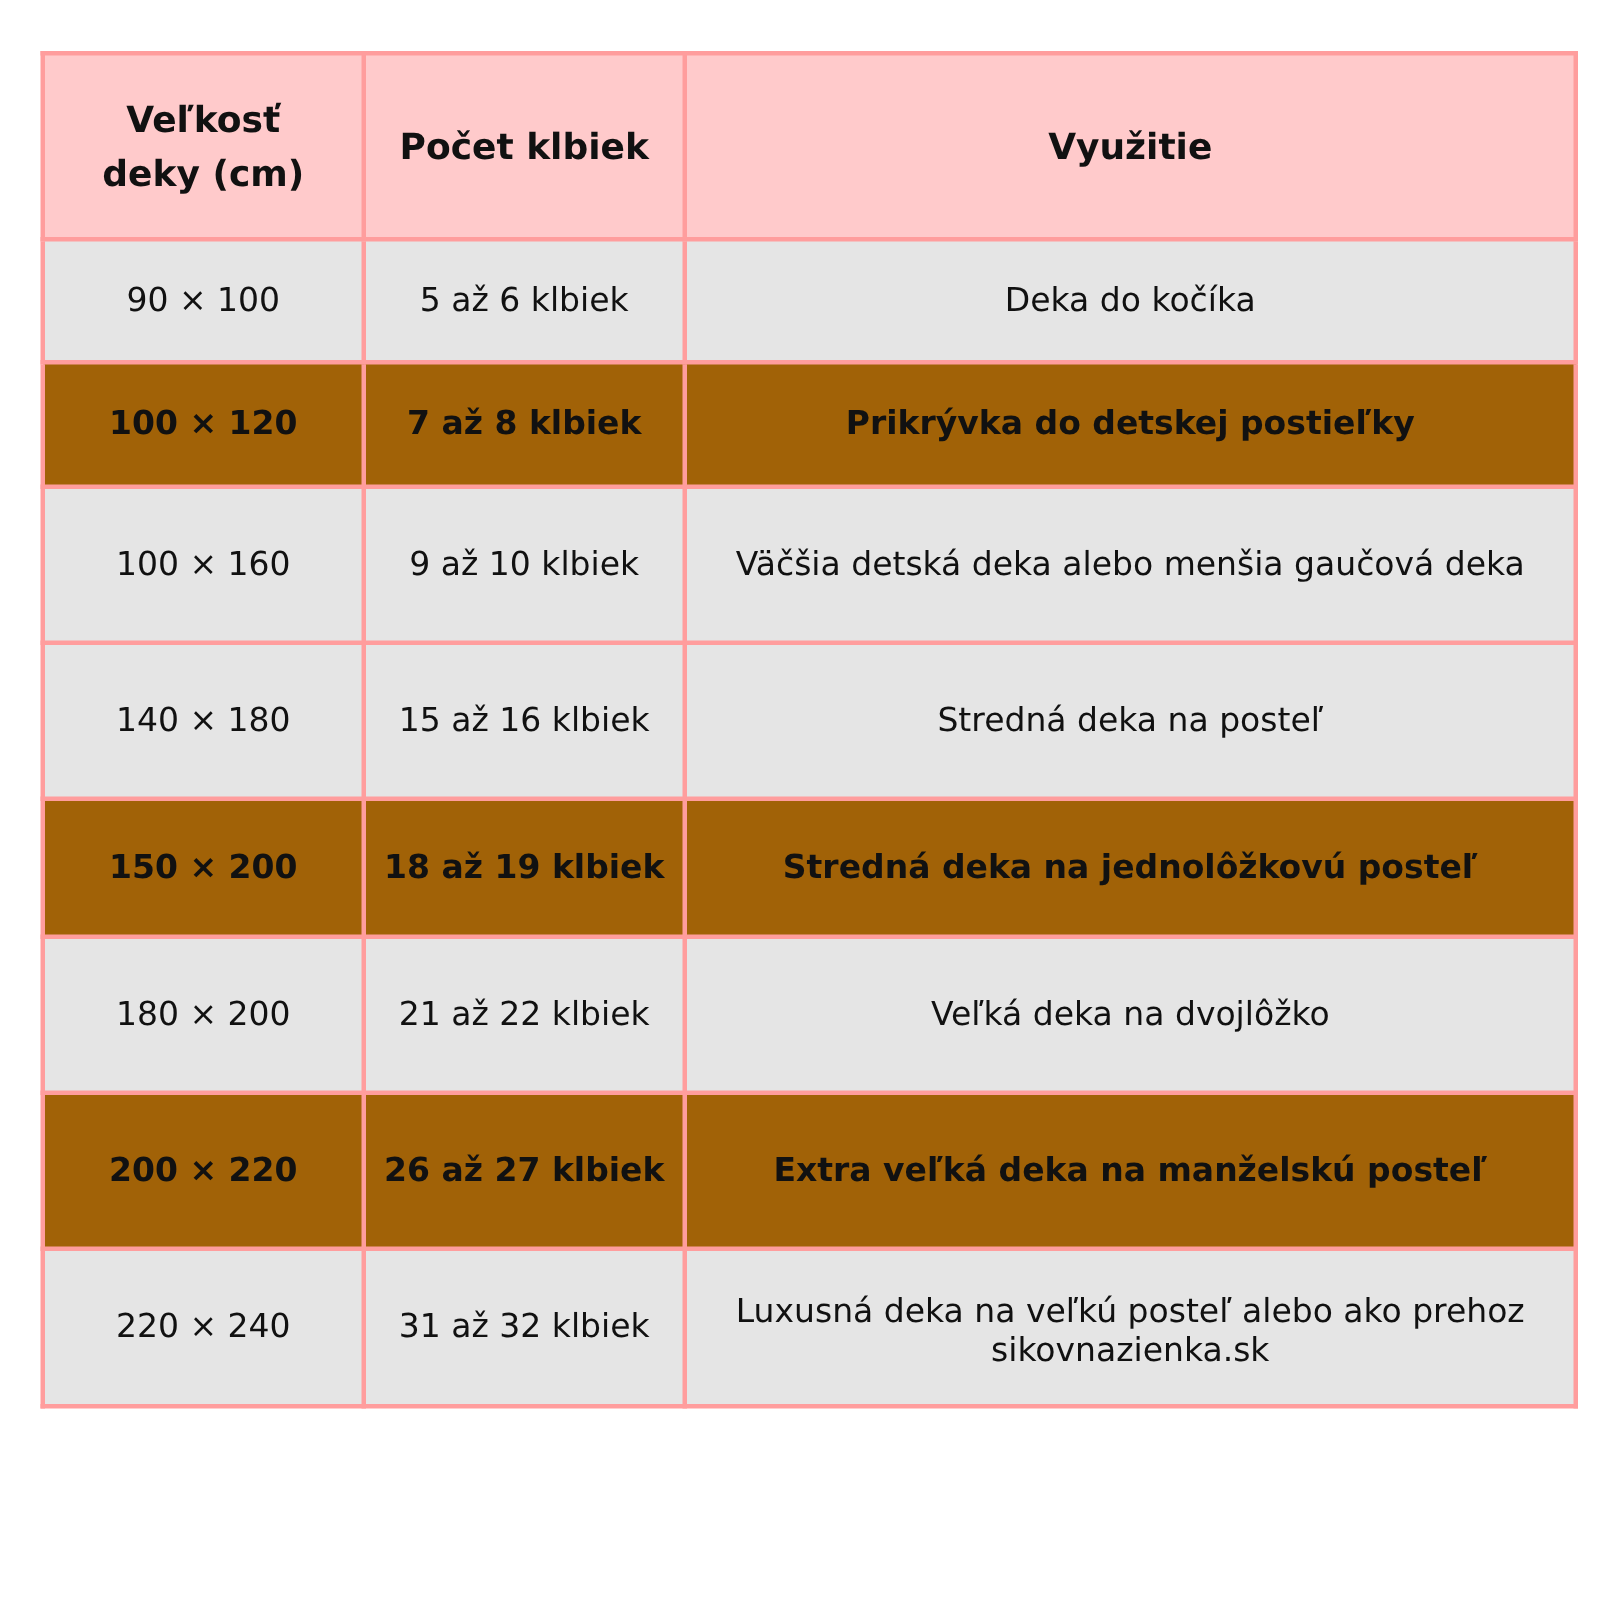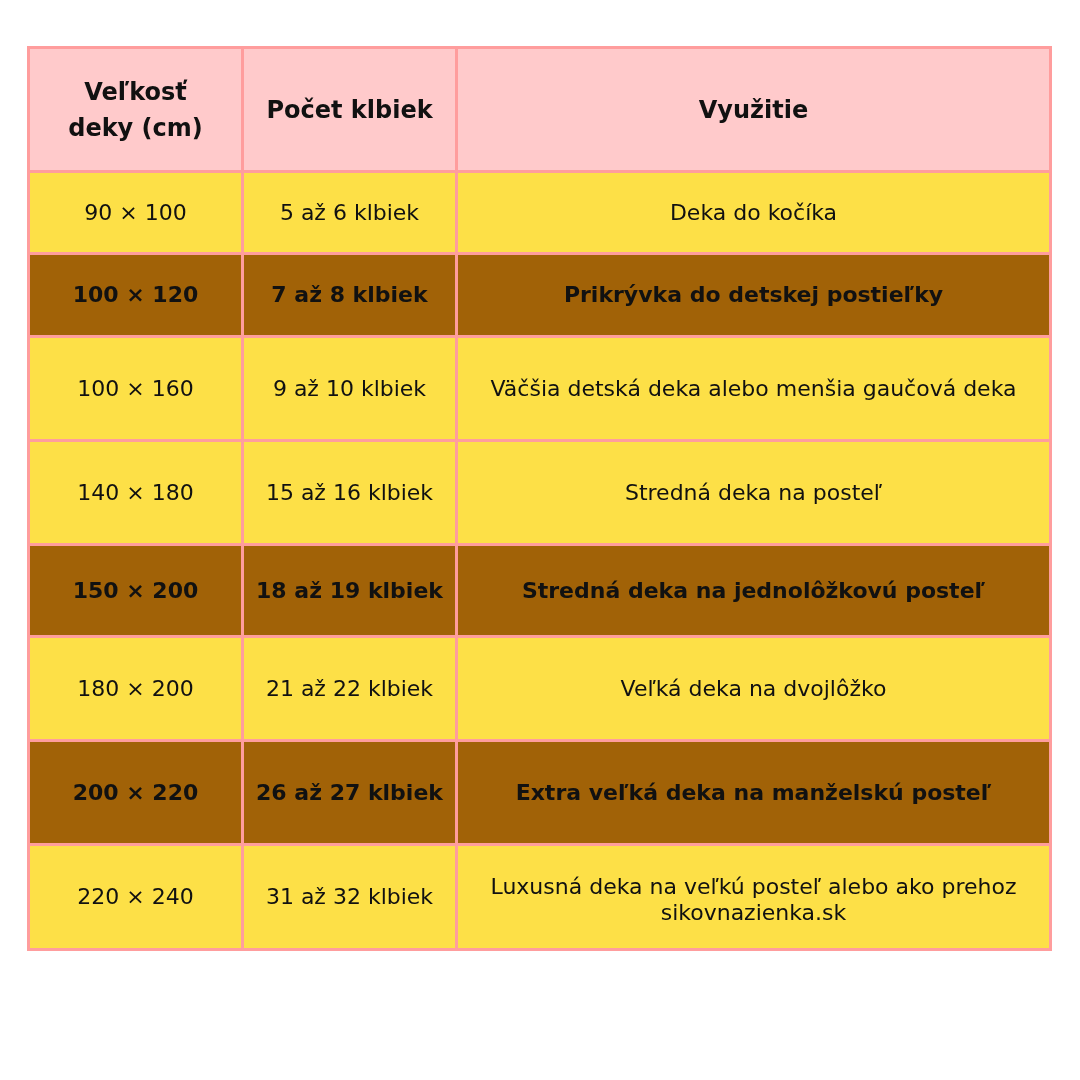--- a/index.html
+++ b/index.html
@@ -11,21 +11,21 @@
       width: 1080px;
       height: 1080px;
       position: relative;
       overflow: hidden;
       font-family: "DejaVu Sans", sans-serif;
       color: #111111;
     }
     .table-wrap {
       position: absolute;
       left: 27px;
-      top: 46px;
+      top: 34px;
       width: 1022px;
     }
     table {
       border-collapse: collapse;
       width: 100%;
       table-layout: fixed;
     }
     td, th {
       border: 3px solid #ff9d9d;
       text-align: center;
@@ -35,21 +35,21 @@
       line-height: 26px;
       font-weight: normal;
     }
     th {
       font-weight: bold;
       font-size: 24px;
       line-height: 36px;
       background: #ffcacb;
     }
     tr.dark td { background: #a16207; font-weight: bold; }
-    tr.light td { background: #fde047; }
+    tr.light td { background: #e5e5e5; }
     col.c1 { width: 214px; }
     col.c2 { width: 214px; }
     col.c3 { width: 594px; }
   </style>
 </head>
 <body>
 
 <div class="table-wrap">
   <table>
     <colgroup>

